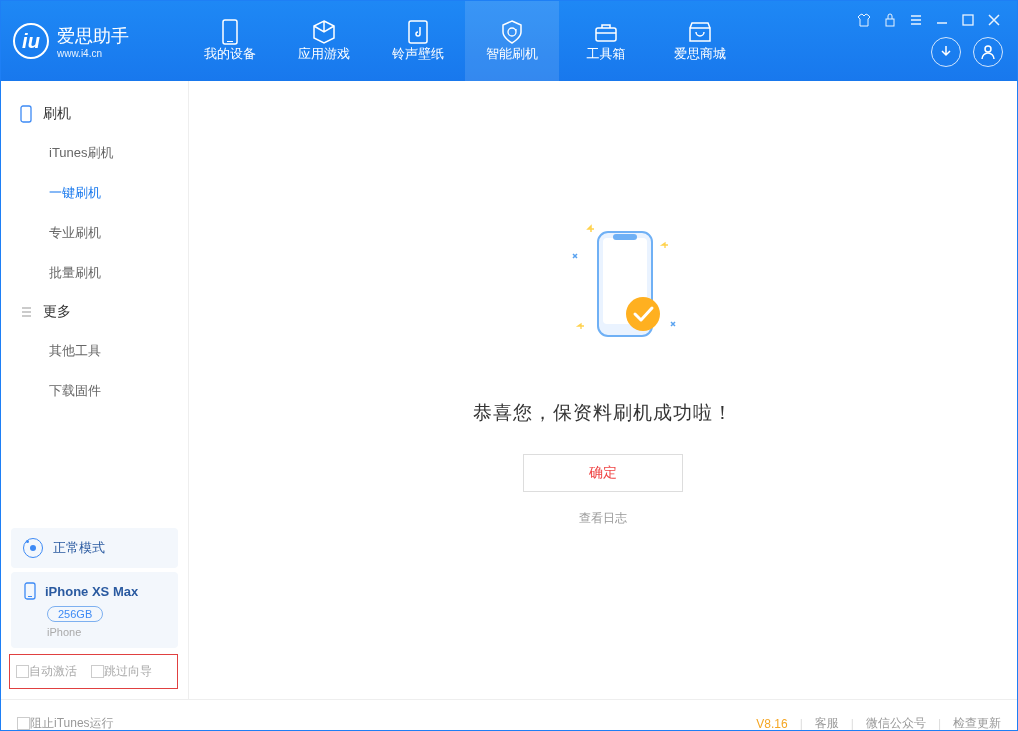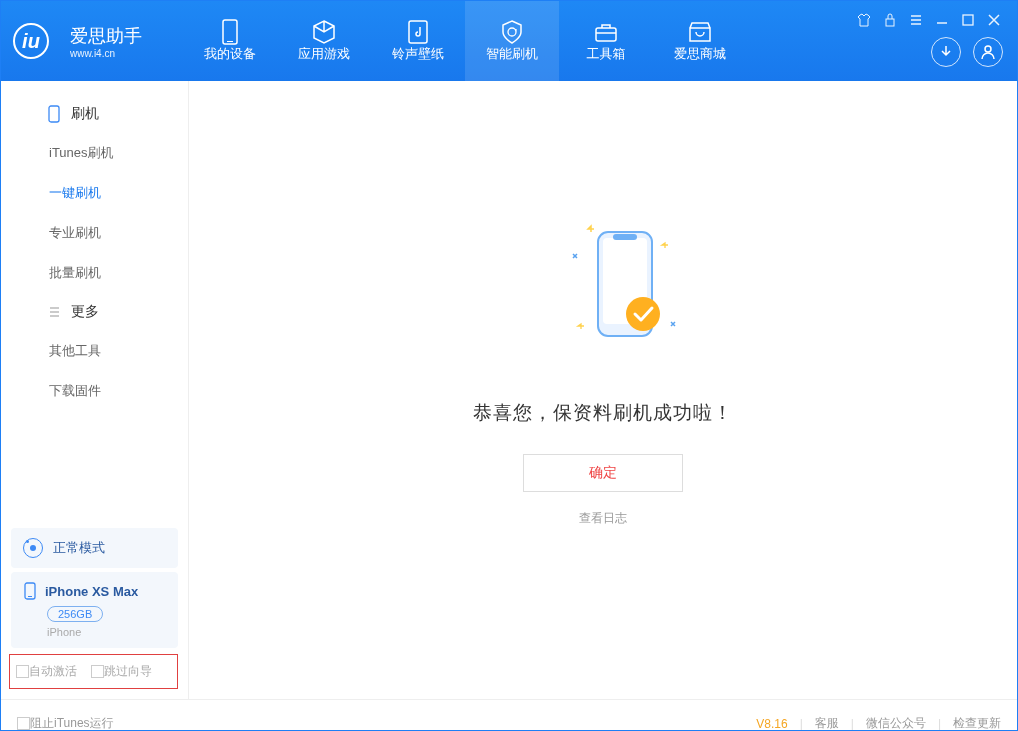--- a/index.html
+++ b/index.html
@@ -1,32 +1,32 @@
 <!DOCTYPE html>
 <html><head>
 <meta charset="utf-8">
 <style>
 * { margin: 0; padding: 0; box-sizing: border-box; font-family: "Microsoft YaHei", Arial, sans-serif; }
 body { background: #fff; width: 1018px; height: 731px; overflow: hidden; border: 1px solid #1e7ff5; }
 .header { height: 80px; background: linear-gradient(to bottom, #1e88f5, #1878ed); display: flex; align-items: center; padding: 0 12px; color: #fff; position: relative; }
-.logo-area { display: flex; align-items: flex-end; gap: 21px; width: 170px; }
+.logo-area { display: flex; align-items: flex-end; gap: 8px; width: 170px; }
 .logo-icon { width: 36px; height: 36px; border: 2px solid #fff; border-radius: 50%; display: flex; align-items: center; justify-content: center; font-size: 20px; font-weight: bold; font-style: italic; }
 .logo-text { font-size: 18px; font-weight: 500; }
 .logo-sub { font-size: 10px; opacity: 0.9; }
 .tabs { display: flex; height: 100%; }
 .tab { width: 94px; display: flex; flex-direction: column; align-items: center; justify-content: center; cursor: pointer; gap: 0; font-size: 13px; }
 .tab.active { background: rgba(255,255,255,0.12); }
 .tab-icon { width: 26px; height: 26px; display: flex; align-items: center; justify-content: center; }
 .header-right { position: absolute; right: 14px; top: 10px; display: flex; gap: 8px; align-items: center; }
 .win-btn { width: 18px; height: 18px; cursor: pointer; display: flex; align-items: center; justify-content: center; opacity: 0.9; }
 .header-bottom-right { position: absolute; right: 14px; bottom: 14px; display: flex; gap: 12px; }
 .circle-btn { width: 30px; height: 30px; border: 1.5px solid rgba(255,255,255,0.8); border-radius: 50%; display: flex; align-items: center; justify-content: center; cursor: pointer; }
 .body-area { display: flex; height: 618px; }
 .sidebar { width: 188px; border-right: 1px solid #eee; padding-top: 14px; display: flex; flex-direction: column; }
-.side-group-title { display: flex; align-items: center; gap: 10px; padding: 10px 18px; font-size: 14px; color: #333; font-weight: 500; margin-left: 28px; }
+.side-group-title { display: flex; align-items: center; gap: 10px; padding: 10px 18px; font-size: 14px; color: #333; font-weight: 500; }
 .side-item { padding: 11px 18px 11px 48px; font-size: 13px; color: #666; cursor: pointer; }
 .side-item.active { color: #1878ed; }
 .sidebar-bottom { margin-top: auto; }
 .mode-box, .device-box { margin: 4px 10px; background: #f3f7fc; border-radius: 4px; padding: 10px 12px; font-size: 13px; }
 .mode-box { display: flex; align-items: center; gap: 10px; color: #2a5aa0; }
 .mode-icon { width: 20px; height: 20px; border: 1.5px solid #3d8af5; border-radius: 50%; display:flex;align-items:center;justify-content:center; position:relative; }
 .mode-icon::after { content:""; width:6px;height:6px;background:#3d8af5;border-radius:50%; }
 .mode-icon::before { content:""; position:absolute; width:3px;height:3px;background:#3d8af5;border-radius:50%; top:1px; left:2px;}
 .device-box { color: #333; }
 .device-title { display: flex; align-items: center; gap: 8px; font-weight: 600; color: #2a5aa0; font-size:13px; }

